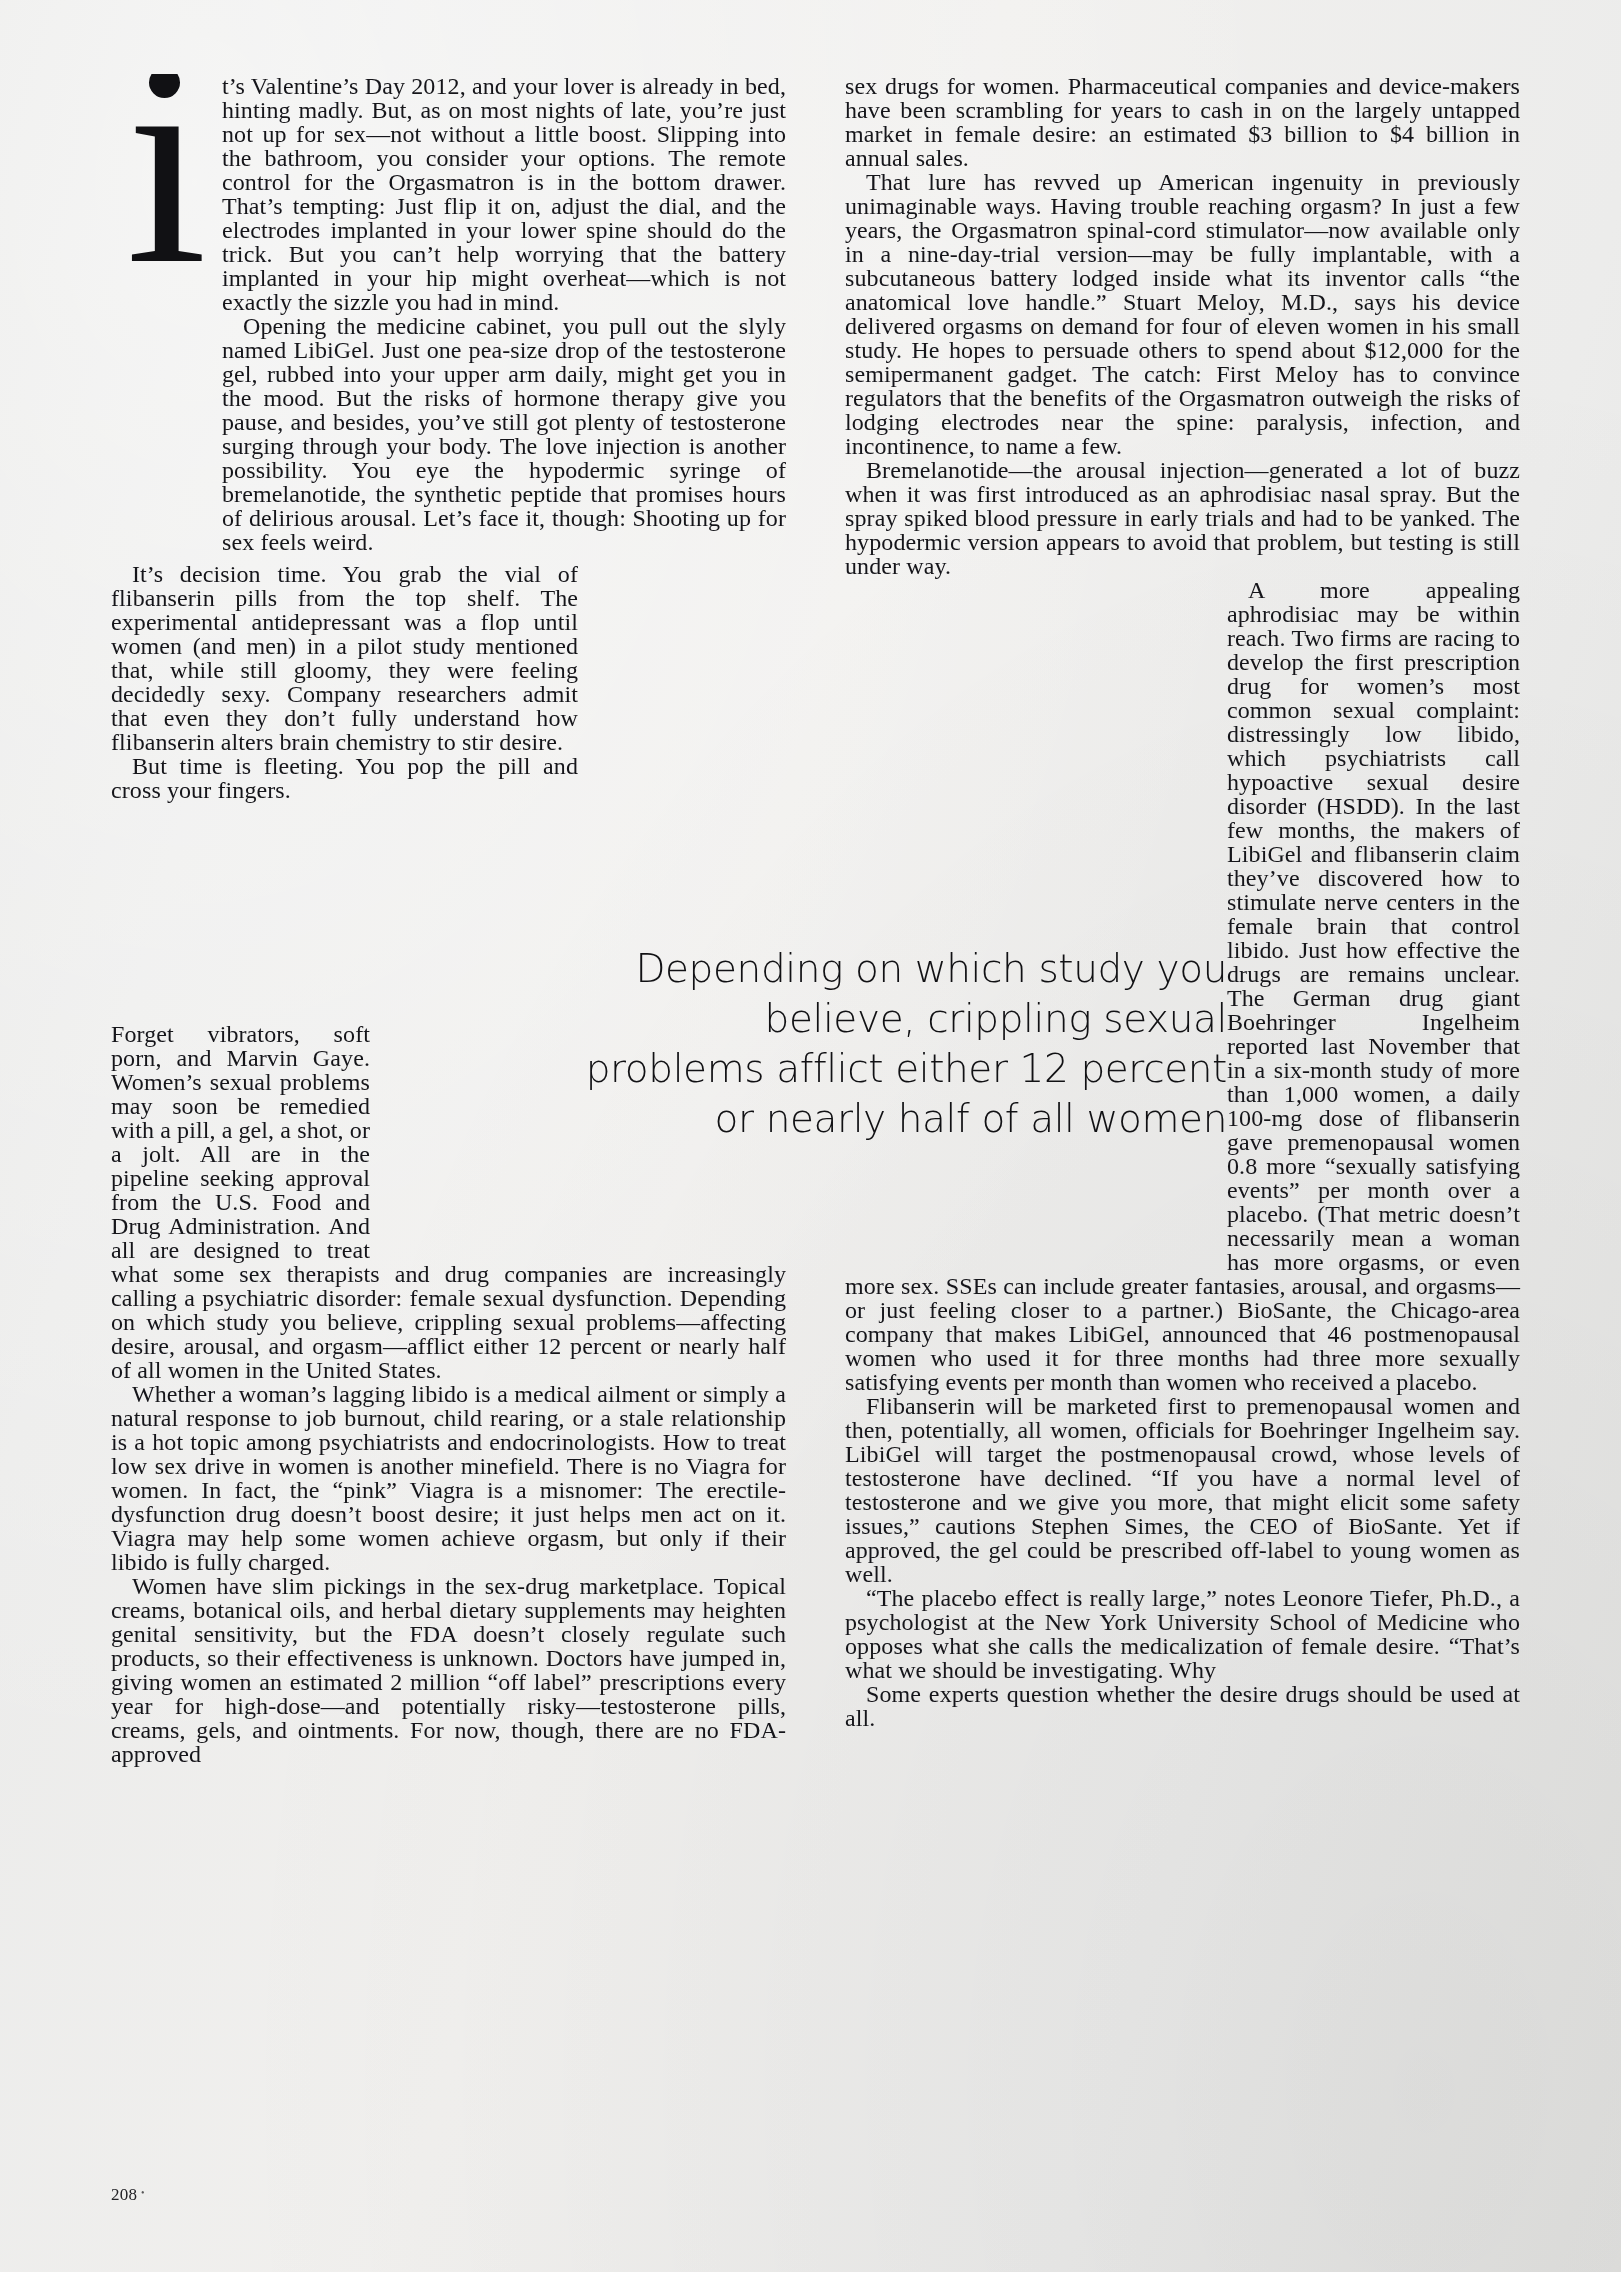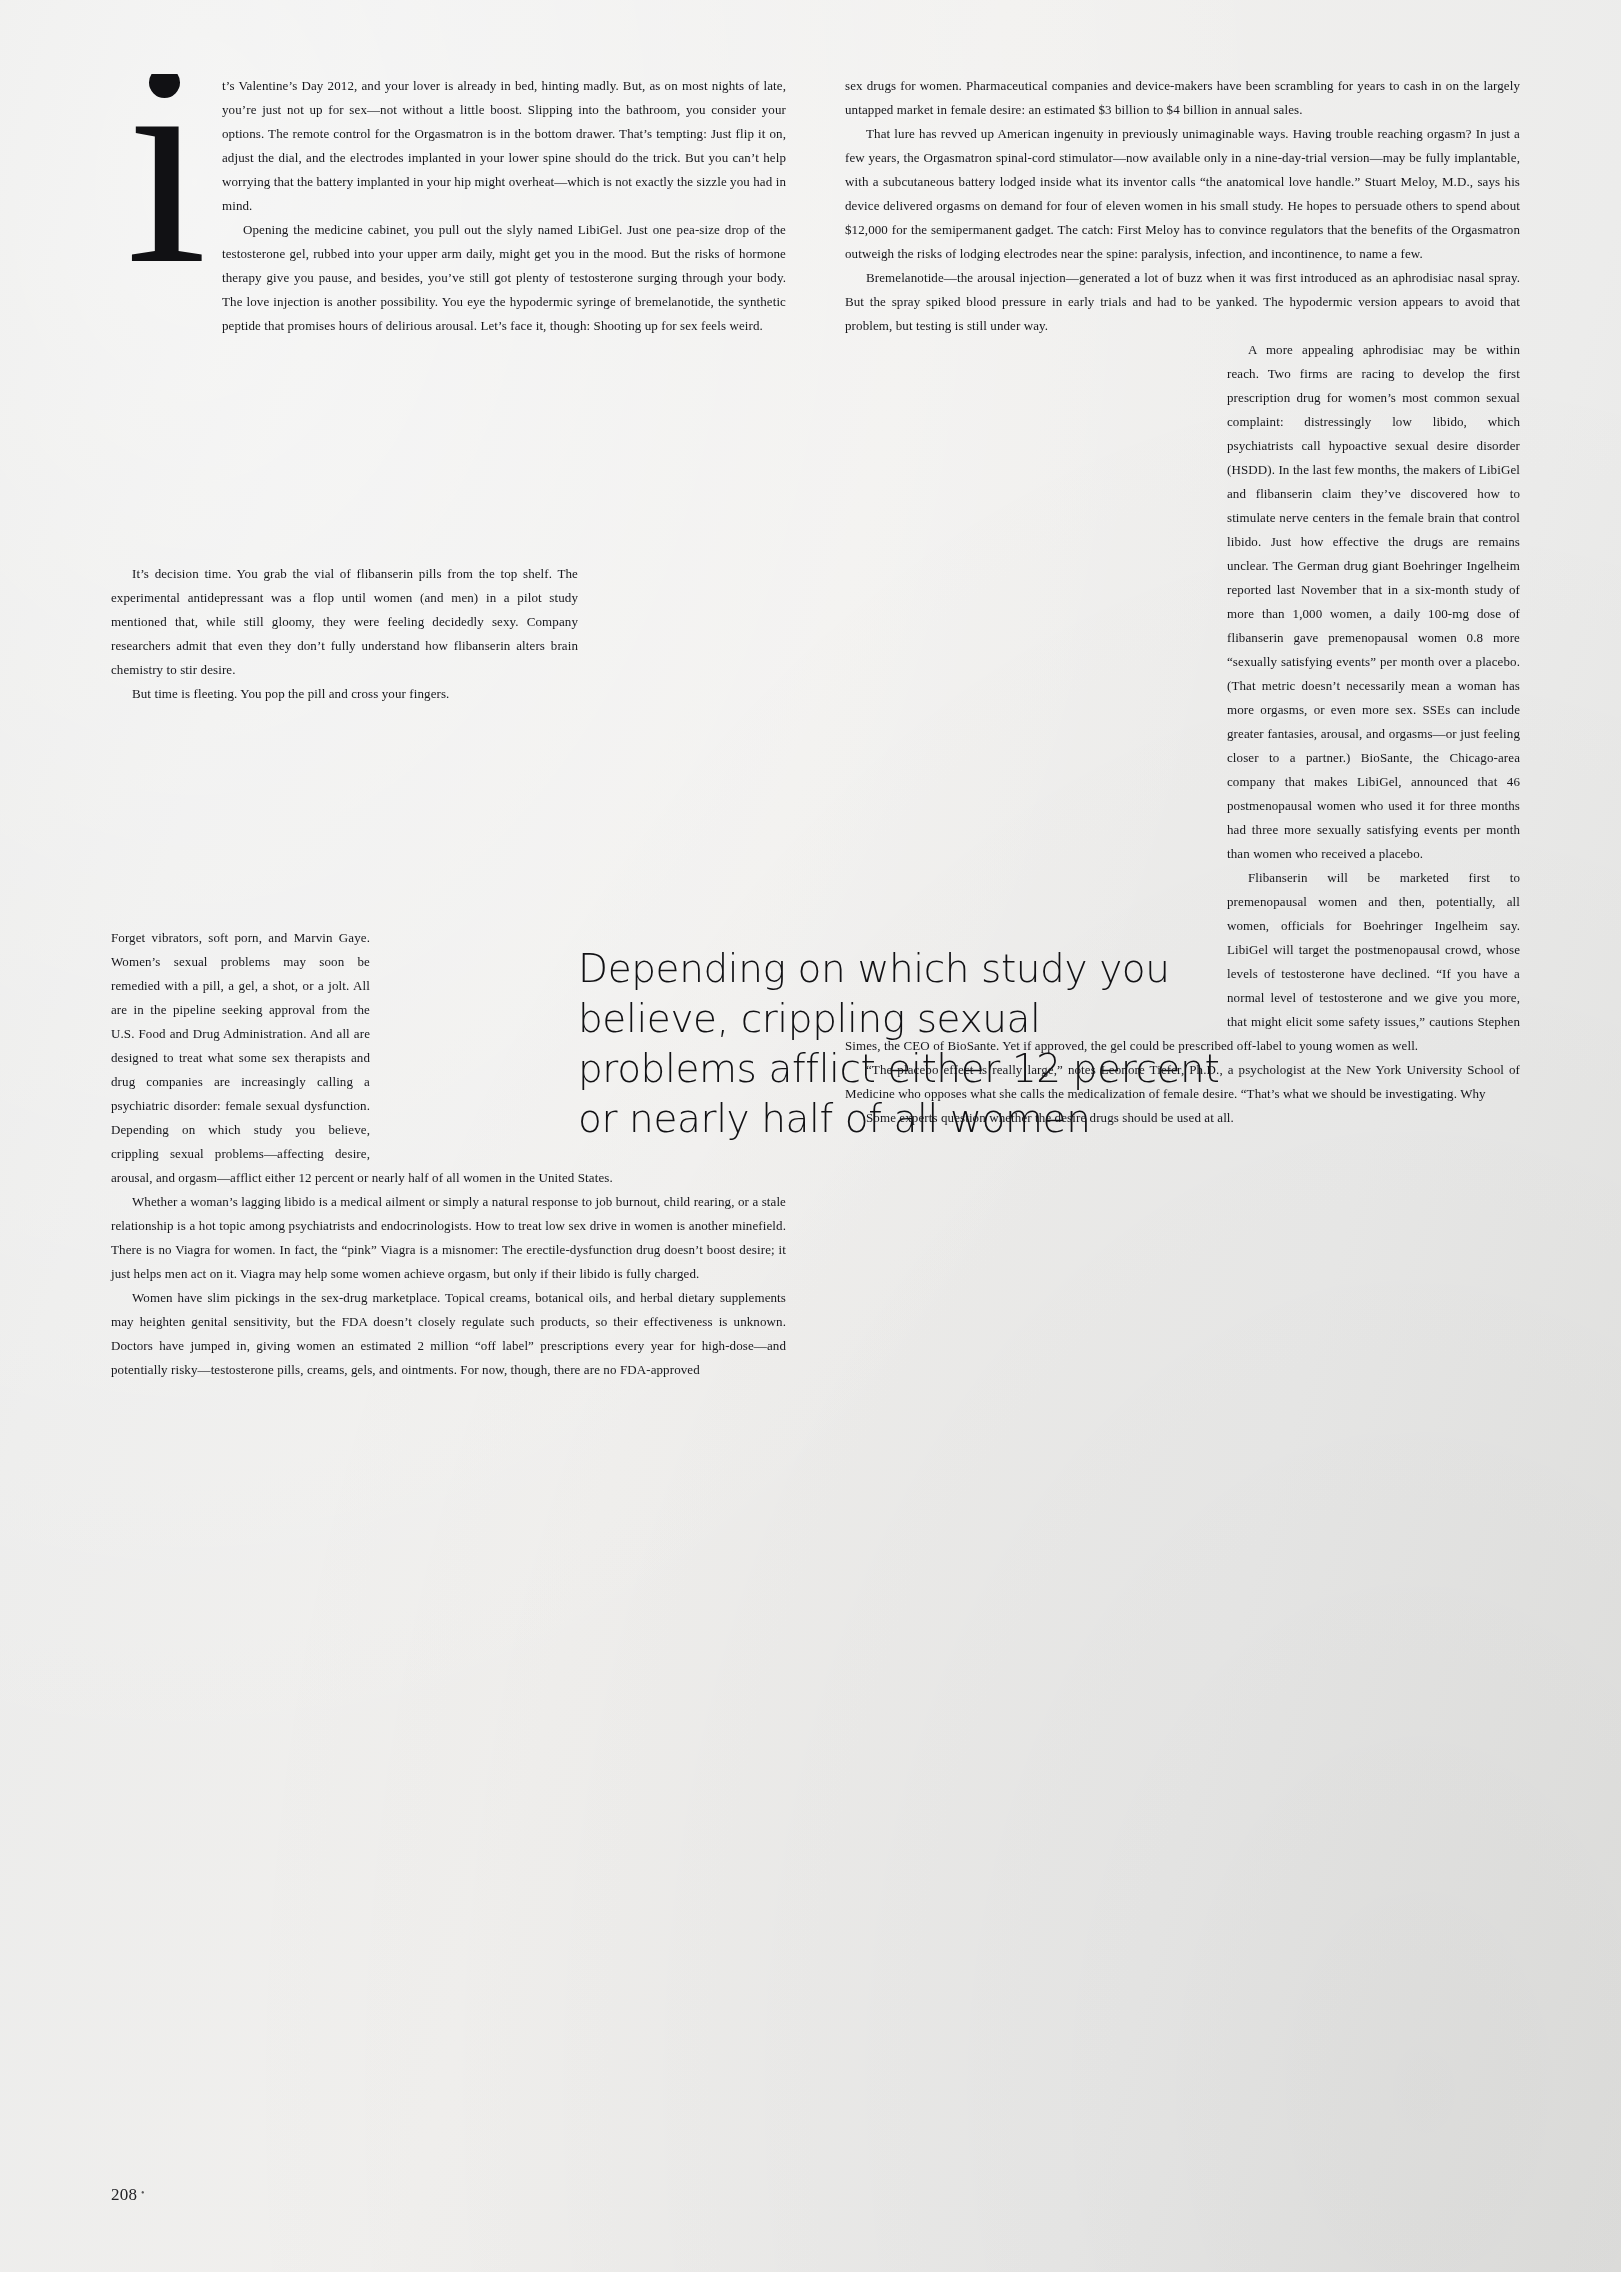--- a/index.html
+++ b/index.html
@@ -38,21 +38,21 @@
   .col {
     position: absolute;
     top: 0;
     width: 675px;
   }
   .col-left  { left: 0; }
   .col-right { left: 734px; }
 
   p {
     margin: 0;
-    font-size: 13px;
+    font-size: 24px;
     line-height: 24px;
     text-align: justify;
     color: #15151a;
     -webkit-hyphens: none;
     hyphens: none;
     letter-spacing: 0.1px;
   }
   p + p { text-indent: 21px; }
 
   
@@ -85,21 +85,21 @@
     position: absolute;
     left: 467px;
     top: 870px;
     width: 649px;
     font-family: "DejaVu Sans", sans-serif;
     font-weight: 300;
     font-size: 39px;
     line-height: 50px;
     letter-spacing: -0.4px;
     color: #111114;
-    text-align: left;
+    text-align: right;
     z-index: 5;
   }
 
   .folio {
     position: absolute;
     left: 111px;
     top: 2185px;
     font-family: "Liberation Serif", serif;
     font-size: 17px;
     color: #222226;

